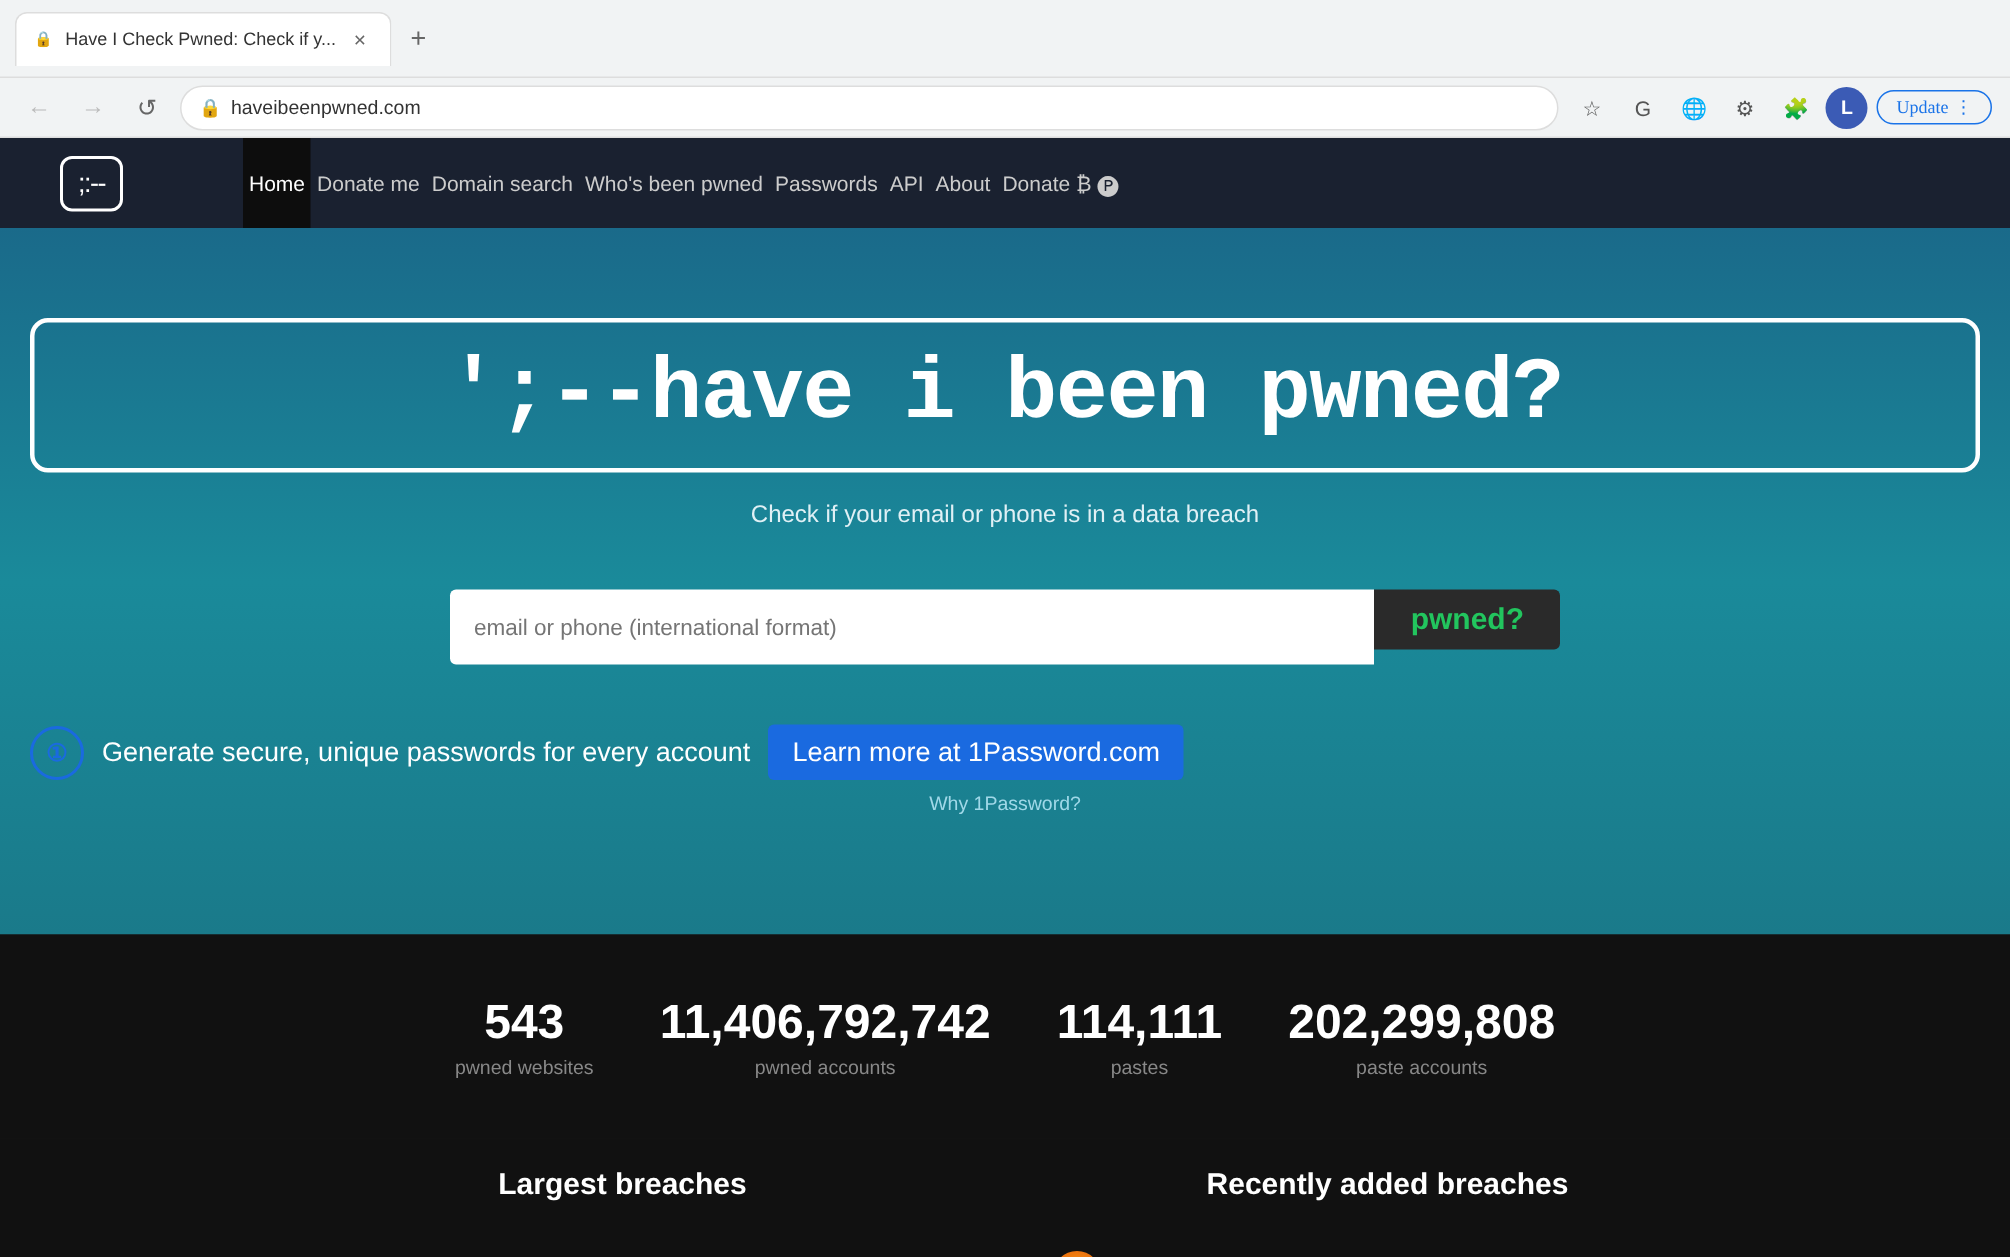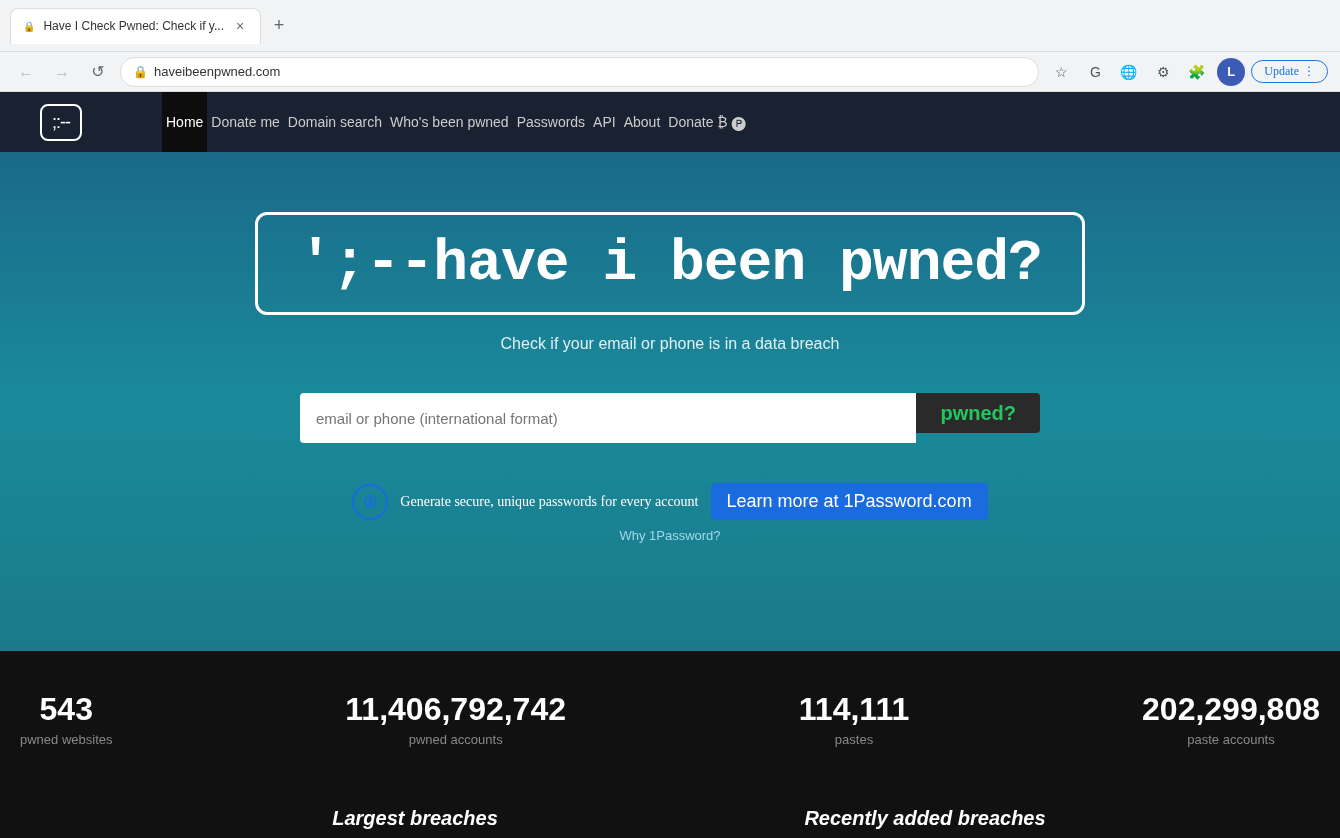--- a/index.html
+++ b/index.html
@@ -169,26 +169,25 @@
       align-items: center;
     }
     .nav-link.active {
       background: #0d0d0d;
       color: #fff;
     }
 
     
     .hero {
       background: linear-gradient(180deg, #1a6a8a 0%, #1a8a9a 50%, #1a7a8a 100%);
-      padding: 60px 20px 108px;
+      padding: 60px 20px 80px;
       text-align: center;
       min-height: 380px;
       display: flex;
       flex-direction: column;
-      align-items: center;
       justify-content: center;
     }
     .hero-title {
       font-size: 58px;
       font-weight: bold;
       color: #fff;
       border: 3px solid #fff;
       border-radius: 12px;
       padding: 16px 40px;
       margin-bottom: 20px;
@@ -240,22 +239,21 @@
       border: 2px solid #1a6ae0;
       display: flex;
       align-items: center;
       justify-content: center;
       font-size: 16px;
       color: #1a6ae0;
       font-weight: bold;
     }
     .promo-text {
       color: #fff;
-      font-size: 14px;
-      font-family: Liberation Serif, serif;
+      font-size: 18px;
     }
     .learn-more-btn {
       background: #1a6ae0;
       color: #fff;
       border: none;
       border-radius: 4px;
       padding: 8px 16px;
       font-size: 18px;
       cursor: pointer;
     }
@@ -266,21 +264,21 @@
       font-size: 13px;
       cursor: pointer;
       text-align: center;
     }
 
     
     .stats-section {
       background: #111;
       padding: 40px 20px;
       display: flex;
-      justify-content: space-between;
+      justify-content: center;
       gap: 44px;
     }
     .stat-item {
       text-align: center;
     }
     .stat-number {
       font-size: 32px;
       font-weight: bold;
       color: #fff;
     }
@@ -301,21 +299,20 @@
     .breaches-column {
       flex: 1;
       max-width: 450px;
     }
     .breaches-title {
       font-size: 20px;
       font-weight: bold;
       color: #fff;
       margin-bottom: 20px;
       text-align: center;
-      font-style: italic;
     }
     .breach-item {
       display: flex;
       align-items: center;
       gap: 12px;
       padding: 10px 0;
       border-bottom: 1px solid #222;
     }
     .breach-icon {
       width: 36px;

